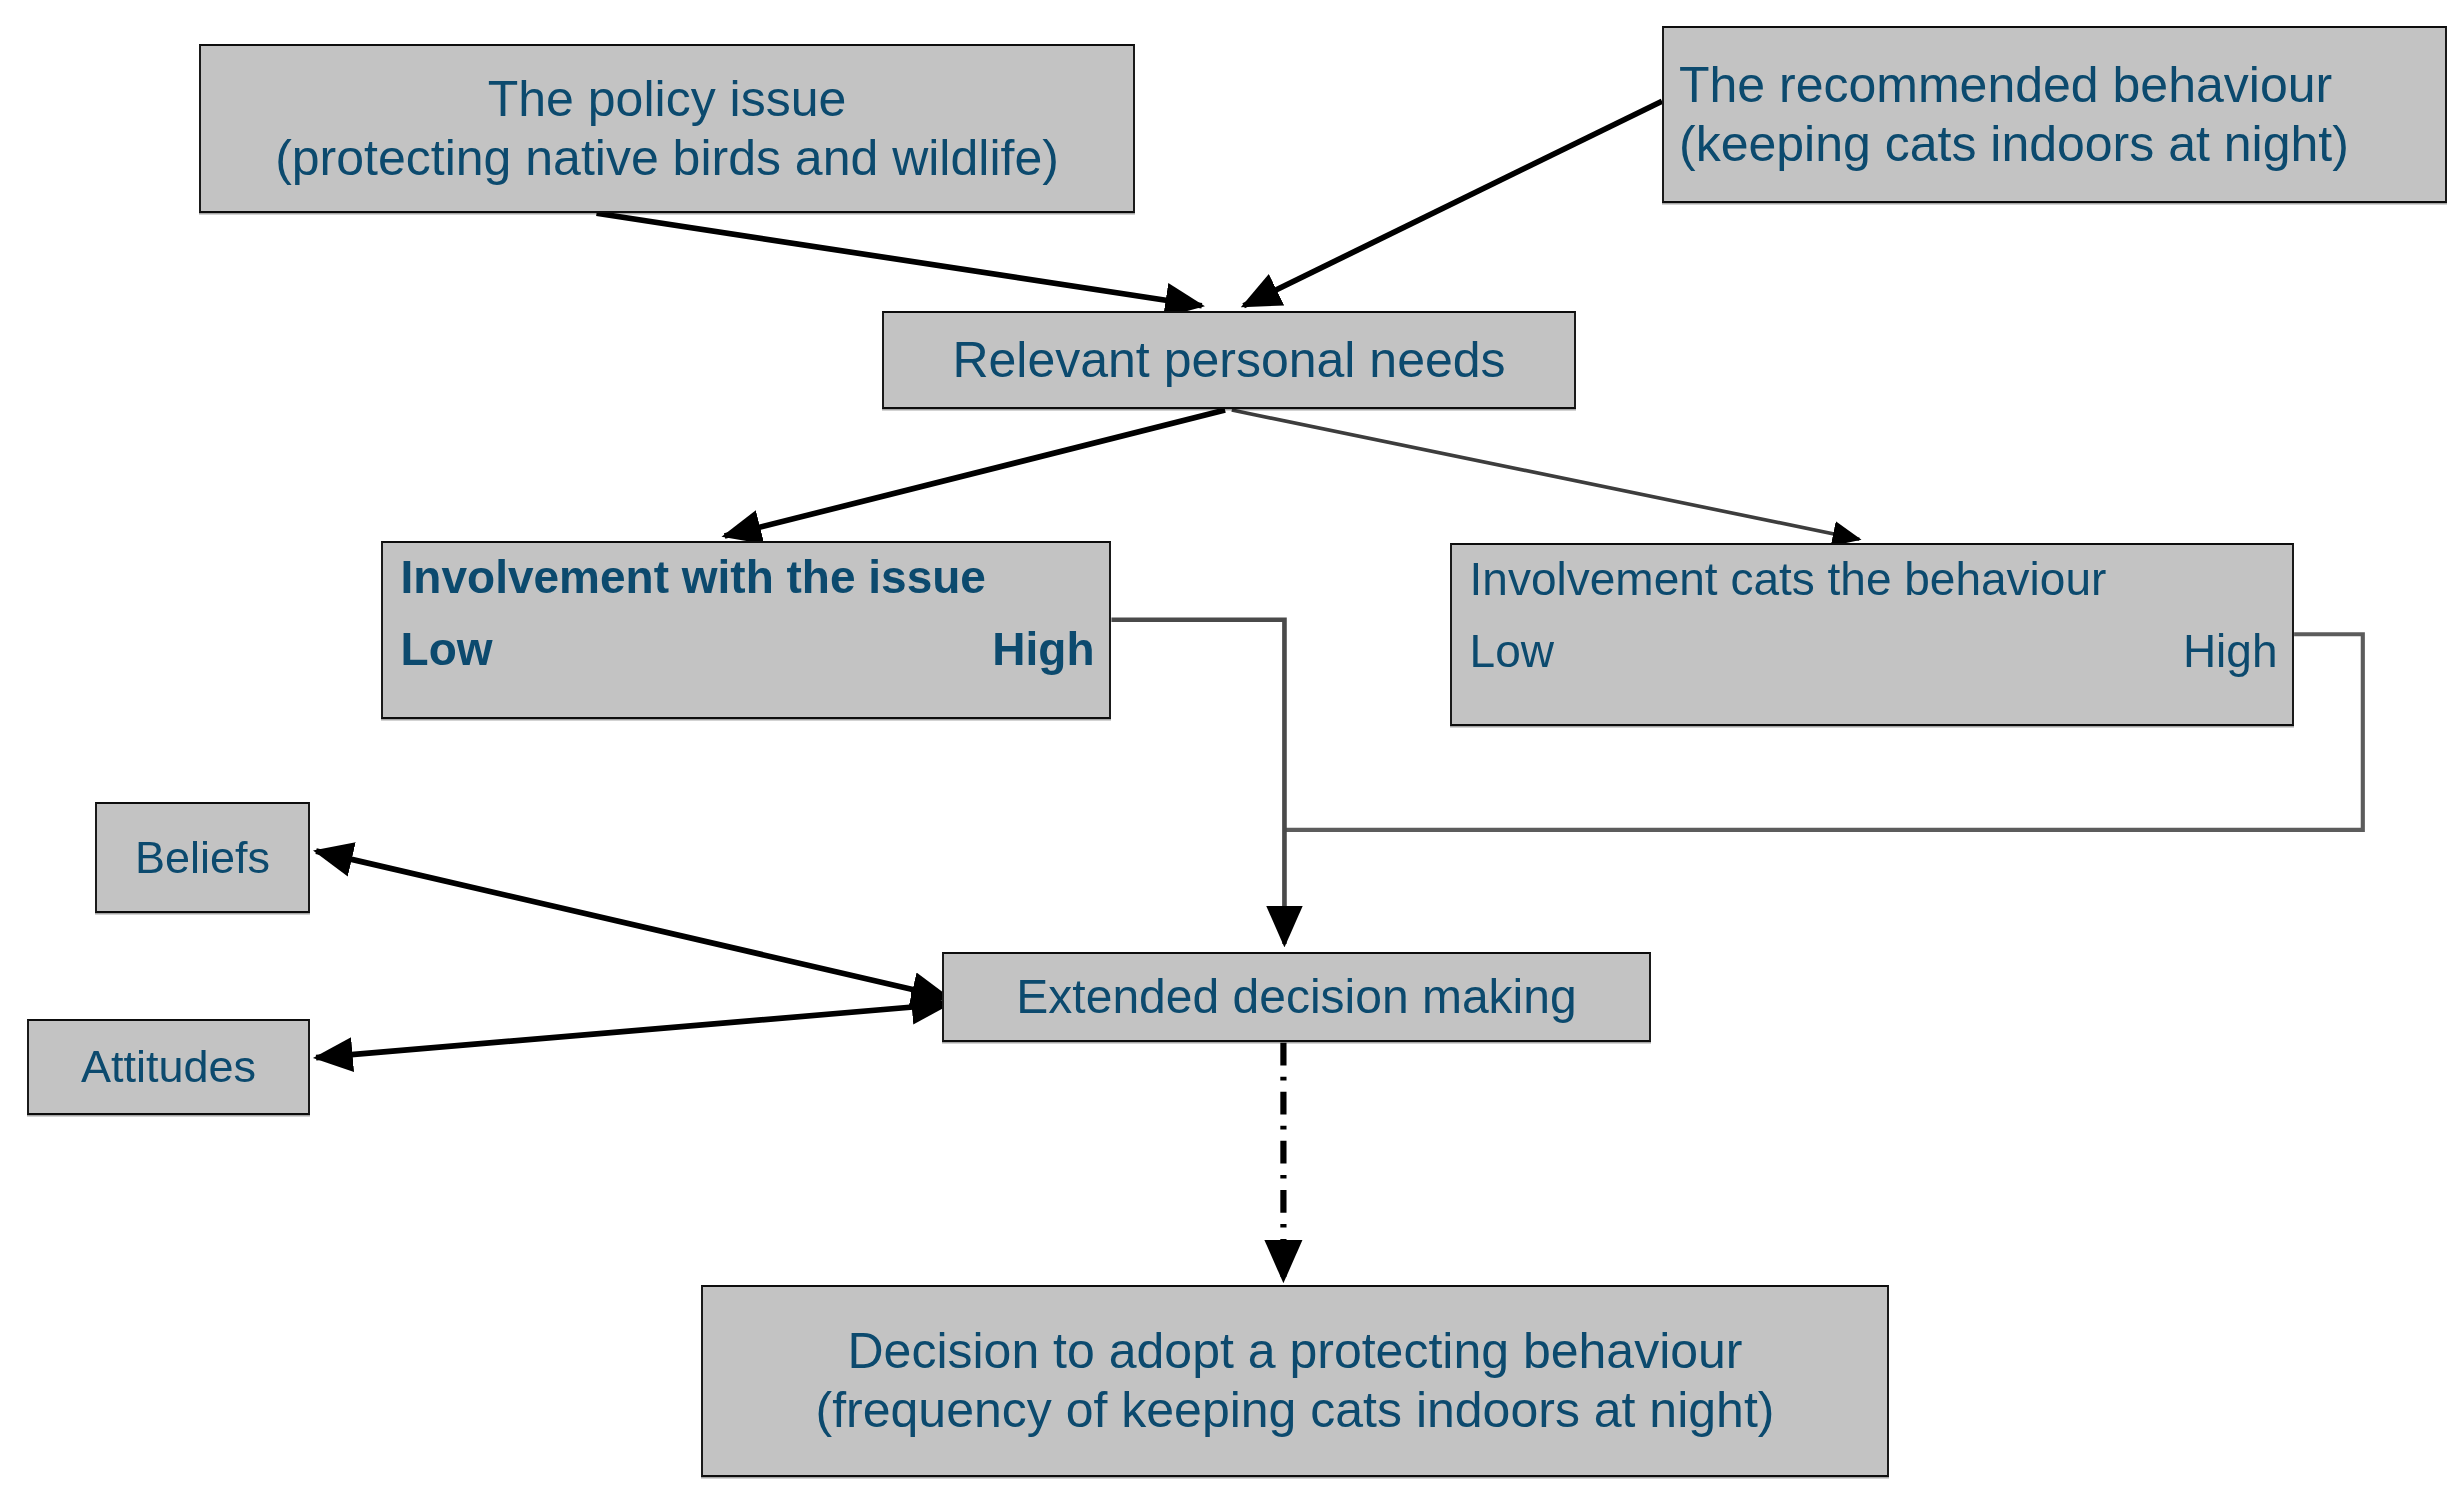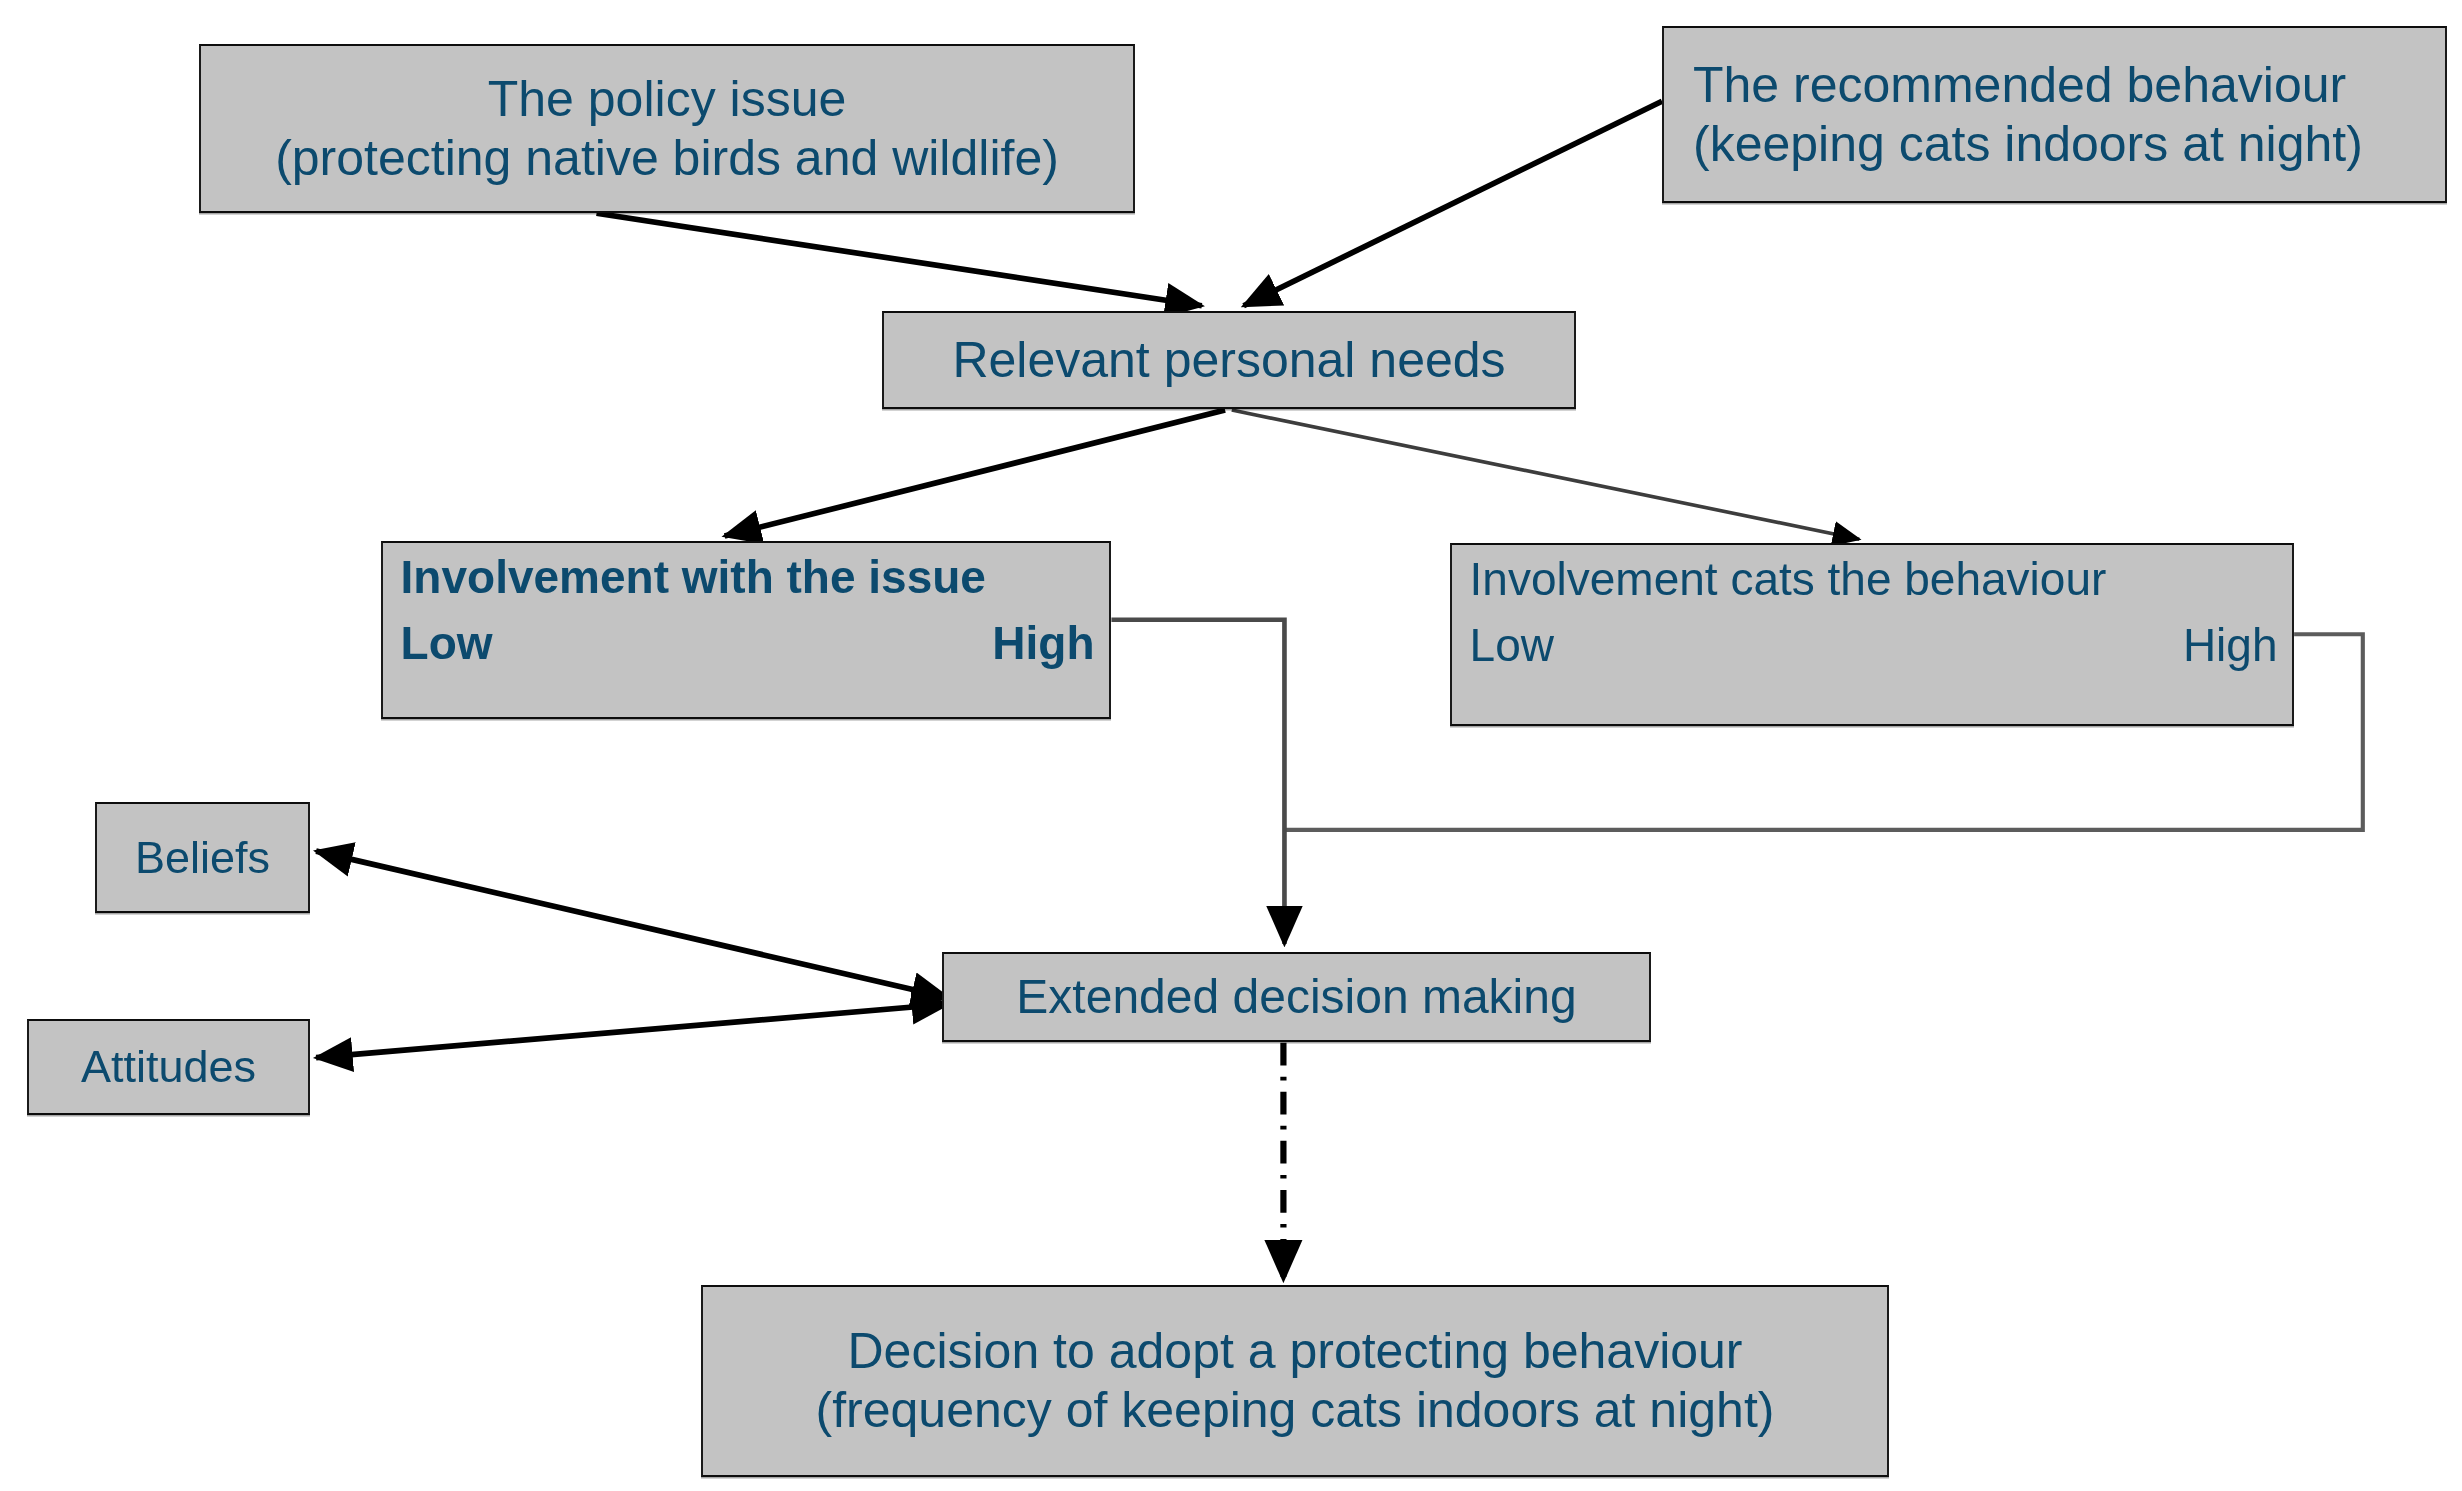--- a/index.html
+++ b/index.html
@@ -48,21 +48,21 @@
   }
   
   #node-policy-issue {
     left: 199px; top: 44px; width: 936px; height: 169px;
     font-size: 50px;
   }
   #node-recommended-behaviour {
     left: 1662px; top: 26px; width: 785px; height: 177px;
     font-size: 50px;
     align-items: flex-start;
-    padding-left: 29px;
+    padding-left: 15px;
   }
   #node-relevant-needs {
     left: 882px; top: 311px; width: 694px; height: 98px;
     font-size: 50px;
   }
   .involvement {
     display: block;
     padding: 7.2px 14.5px 5.2px 17.6px;
     font-size: 46px;
   }
@@ -74,21 +74,21 @@
   }
   .involvement .title {
     display: block;
     white-space: nowrap;
     text-align: left;
   }
   .involvement .scale {
     display: flex;
     justify-content: space-between;
     align-items: baseline;
-    margin-top: 12px;
+    margin-top: 18px;
   }
   #node-beliefs {
     left: 95px; top: 802px; width: 215px; height: 111px;
     font-size: 45px;
   }
   #node-attitudes {
     left: 27px; top: 1019px; width: 283px; height: 96px;
     font-size: 45px;
   }
   #node-extended-decision {

